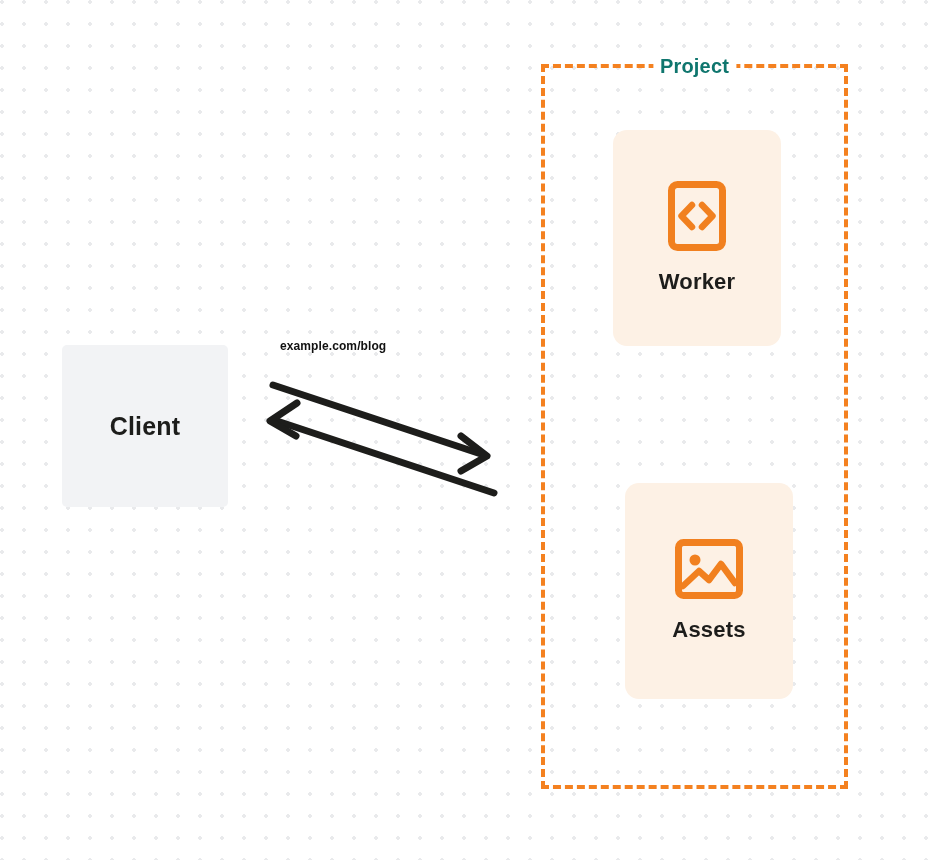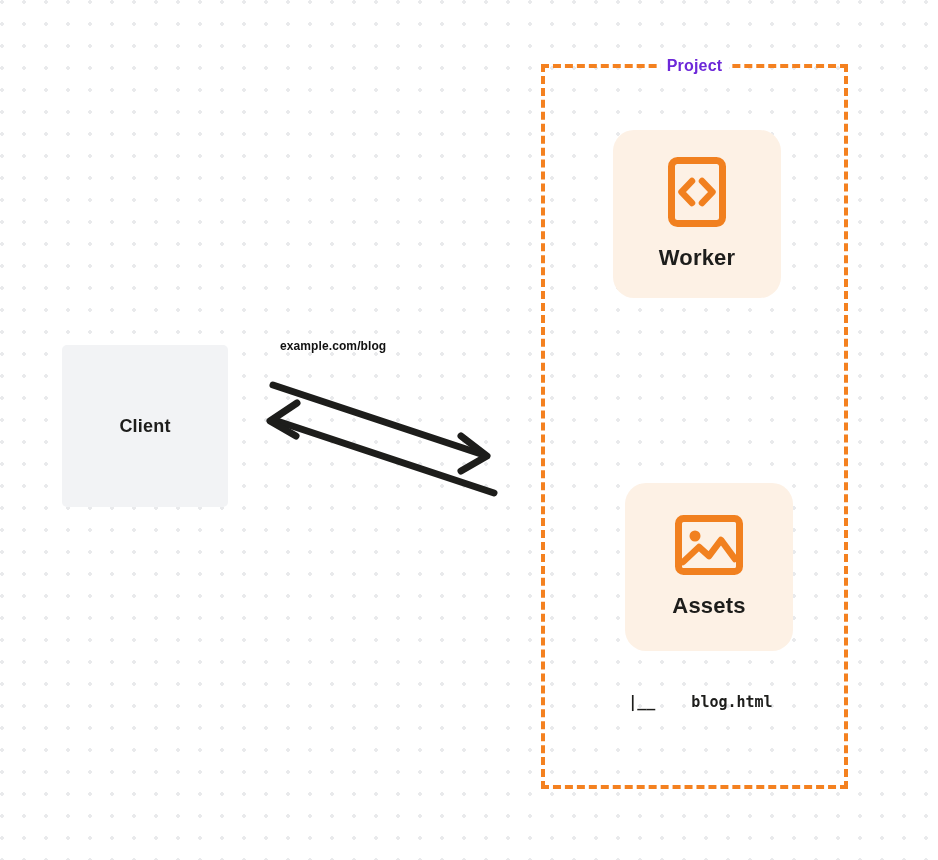--- a/index.html
+++ b/index.html
@@ -26,21 +26,21 @@
     top: 345px;
     width: 166px;
     height: 162px;
     background: #f2f3f5;
     border-radius: 5px;
     display: flex;
     align-items: center;
     justify-content: center;
   }
   #client-node .node-label {
-    font-size: 18px;
+    font-size: 25px;
     font-weight: bold;
     color: #1d1d1b;
     letter-spacing: 0.2px;
   }
 
   
   #request-label {
     position: absolute;
     left: 280px;
     top: 339px;
@@ -71,34 +71,34 @@
     box-sizing: border-box;
     border: 4px dashed #f48120;
   }
   #project-title {
     position: absolute;
     left: 50%;
     top: -2px;
     transform: translate(-50%, -50%);
     background: #ffffff;
     padding: 0 7px;
-    font-size: 16px;
+    font-size: 20px;
     font-weight: bold;
-    color: #6d28d9;
+    color: #0f766e;
     letter-spacing: 0.2px;
     white-space: nowrap;
   }
 
   
   .service-card {
     position: absolute;
     width: 168px;
-    height: 168px;
+    height: 216px;
     background: #fdf1e5;
-    border-radius: 21px;
+    border-radius: 14px;
     display: flex;
     flex-direction: column;
     align-items: center;
     justify-content: center;
   }
   #worker-card { left: 613px; top: 130px; }
   #assets-card { left: 609px; top: 483px; margin-left: 16px; }
 
   .service-card .card-icon {
     display: block;
@@ -169,17 +169,16 @@
       <svg width="68" height="60" viewBox="0 0 68 60" fill="none" xmlns="http://www.w3.org/2000/svg">
         <rect x="3.5" y="3.5" width="61" height="53" rx="5" stroke="#f1801f" stroke-width="7"></rect>
         <circle cx="20" cy="21" r="5.5" fill="#f1801f"></circle>
         <polyline points="8,47 24,32 34,41 46,25 60,44" stroke="#f1801f" stroke-width="6.5" stroke-linecap="round" stroke-linejoin="round" fill="none"></polyline>
       </svg>
     </span>
     <span class="card-label">Assets</span>
   </div>
 
   <div id="file-tree">
-    <span class="tree-row">     |__    blog.html</span>
     
   </div>
 
 </div>
 
 </body></html>

